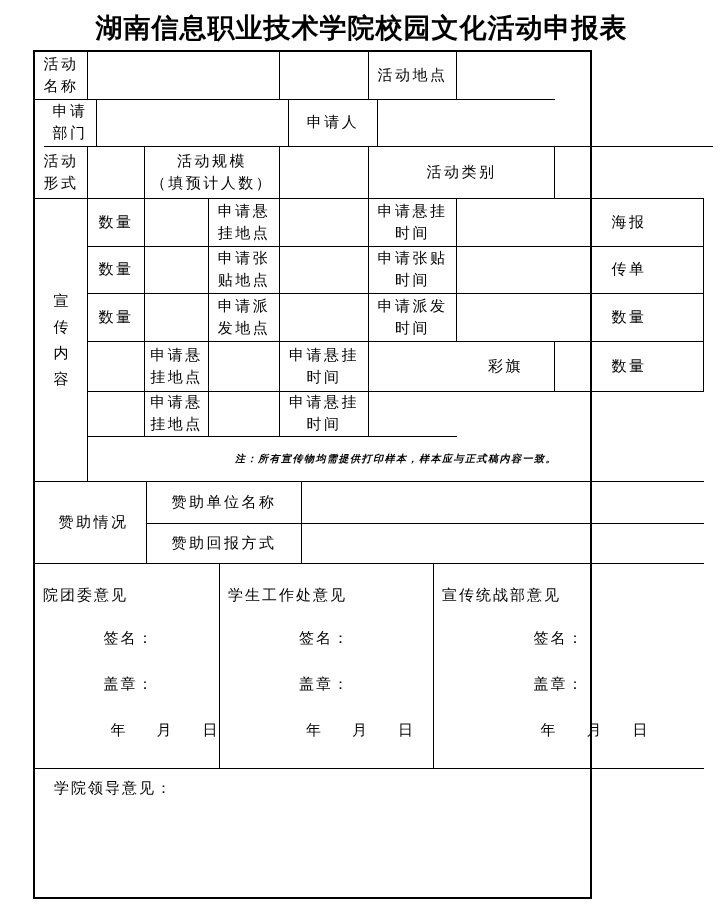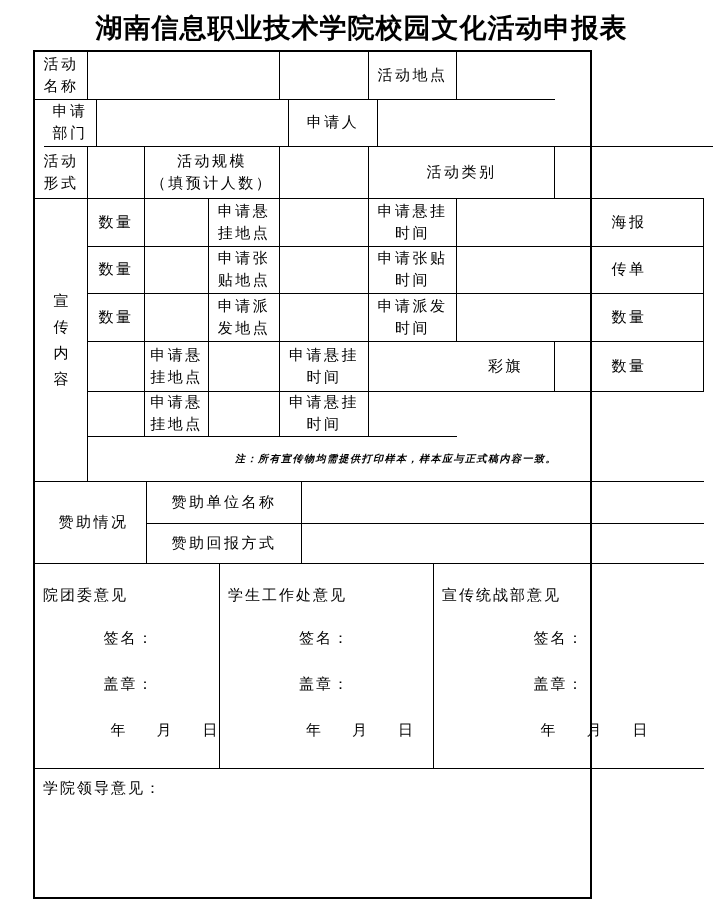--- a/index.html
+++ b/index.html
@@ -46,21 +46,21 @@
     justify-content: center;
     text-align: center;
     white-space: pre-line;
     font-size: 15px;
     letter-spacing: 2.5px;
     line-height: 1.45;
     padding: 2px;
     overflow: hidden;
   }
   .noR { border-right: none !important; }
-  .bl .cell { border-bottom: none; }
+  .bl .cell { border-bottom: none; margin-left: 11px; }
 
   .pub-span { grid-row: 1 / 7; line-height: 26px; letter-spacing: 0; }
   .note-cell {
     grid-column: 2 / 9;
     font-weight: bold;
     font-style: italic;
     letter-spacing: 1.5px;
     font-size: 10px;
   }
   .sponsor-span { grid-row: 1 / 3; padding-left: 8px; }

